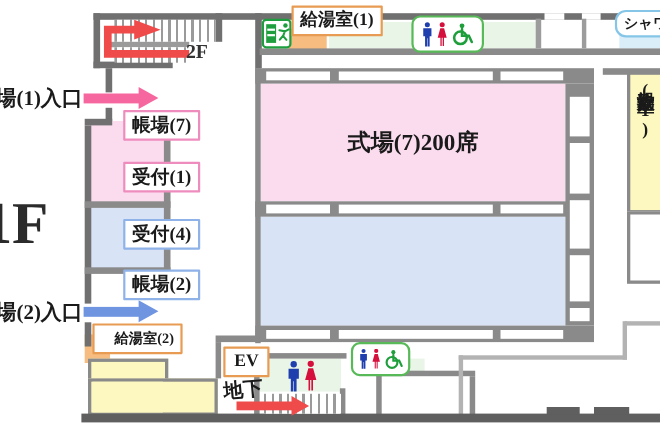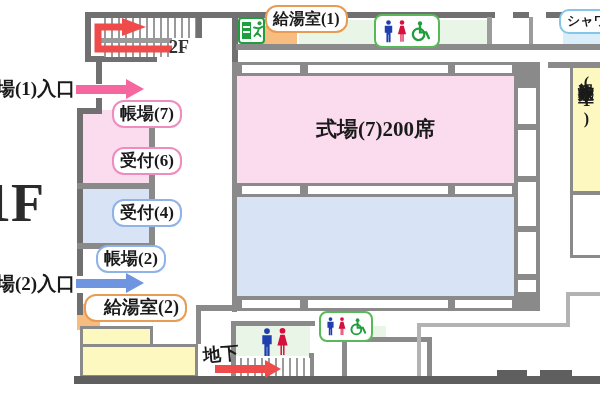--- a/index.html
+++ b/index.html
@@ -5,21 +5,21 @@
   html,body{margin:0;padding:0;background:#fff;}
   #plan{position:relative;width:600px;height:400px;background:#fff;overflow:hidden;
         font-family:"Liberation Serif","DejaVu Serif",serif;color:#1a1a1a;}
   .w  {position:absolute;background:#8a8a8a;}
   .wd {position:absolute;background:#707070;}
   .wb {position:absolute;background:#5f5f5f;}
   .wl {position:absolute;background:#b3b3b3;}
   .door{position:absolute;background:#ffffff;}
   .fill{position:absolute;}
   .room{position:absolute;border:3px solid #8a8a8a;}
-  .label{position:absolute;background:#fff;border:2px solid;border-radius:12px;
+  .label{position:absolute;background:#fff;border:2px solid;border-radius:1px;
          font-weight:bold;font-size:17px;line-height:21px;padding:1px 6px 2px;white-space:nowrap;}
   .txt{position:absolute;white-space:nowrap;font-weight:bold;}
   .treads{position:absolute;background:repeating-linear-gradient(to right,#9a9a9a 0 2px,#ffffff 2px 7px);}
   .shaft{position:absolute;}
   .head{position:absolute;width:0;height:0;}
   .iconbox{position:absolute;background:#fff;border:2px solid #57b957;border-radius:8px;
            display:flex;align-items:center;justify-content:center;gap:2px;}
   .vtext{position:absolute;writing-mode:vertical-rl;text-orientation:upright;
          font-weight:bold;font-size:16px;letter-spacing:1px;}
   svg{display:block;}
@@ -182,18 +182,19 @@
   <div class="txt" style="left:-16px;top:172px;font-size:54px;color:#2b2b2b;">1F</div>
   <div class="txt" style="left:-4px;top:76px;font-size:19px;">場(1)入口</div>
   <div class="txt" style="left:-4px;top:271px;font-size:19px;">場(2)入口</div>
   <div class="txt" style="left:237px;top:115px;width:277px;text-align:center;font-size:21px;">式場(7)200席</div>
   <div class="txt" style="left:203px;top:342px;font-size:18px;transform:rotate(-5deg);">地下</div>
   <div class="vtext" style="left:575px;top:70px;height:116px;">親族控室(1)</div>
 
   <div class="label" style="left:265px;top:5px;border-color:#e89b52;font-size:16px;">給湯室(1)</div>
   <div class="label" style="left:559px;top:9px;border-color:#85c6e8;font-size:13px;line-height:18px;border-radius:10px;">シャワ</div>
   <div class="label" style="left:112px;top:100px;border-color:#ef8cbe;">帳場(7)</div>
-  <div class="label" style="left:112px;top:147px;border-color:#ef8cbe;">受付(6)</div>
+  <div class="label" style="left:112px;top:147px;border-color:#ef8cbe;">受付(1)</div>
   <div class="label" style="left:112px;top:199px;border-color:#8fb2e8;">受付(4)</div>
-  <div class="label" style="left:96px;top:245px;border-color:#8fb2e8;">帳場(2)</div>
-  <div class="label" style="left:84px;top:294px;border-color:#e89b52;font-size:18px;padding-left:18px;">給湯室(2)</div>
+  <div class="label" style="left:112px;top:245px;border-color:#8fb2e8;">帳場(2)</div>
+  <div class="label" style="left:84px;top:294px;border-color:#e89b52;font-size:13px;padding-left:18px;">給湯室(2)</div>
+  <div class="label" style="left:203px;top:315px;border-color:#e89b52;font-size:16px;padding:1px 8px 2px;">EV</div>
 
 </div>
 
 </body></html>

